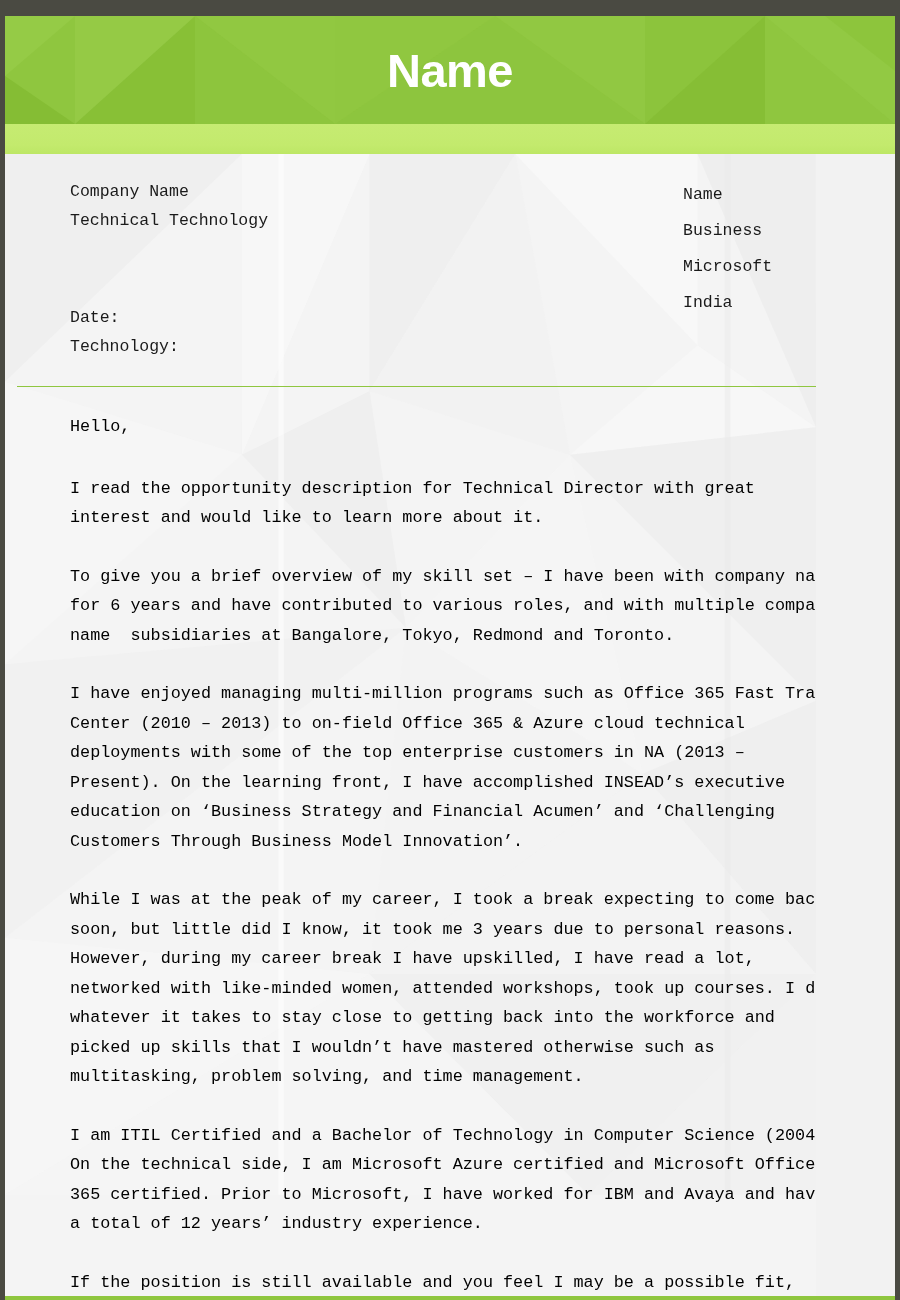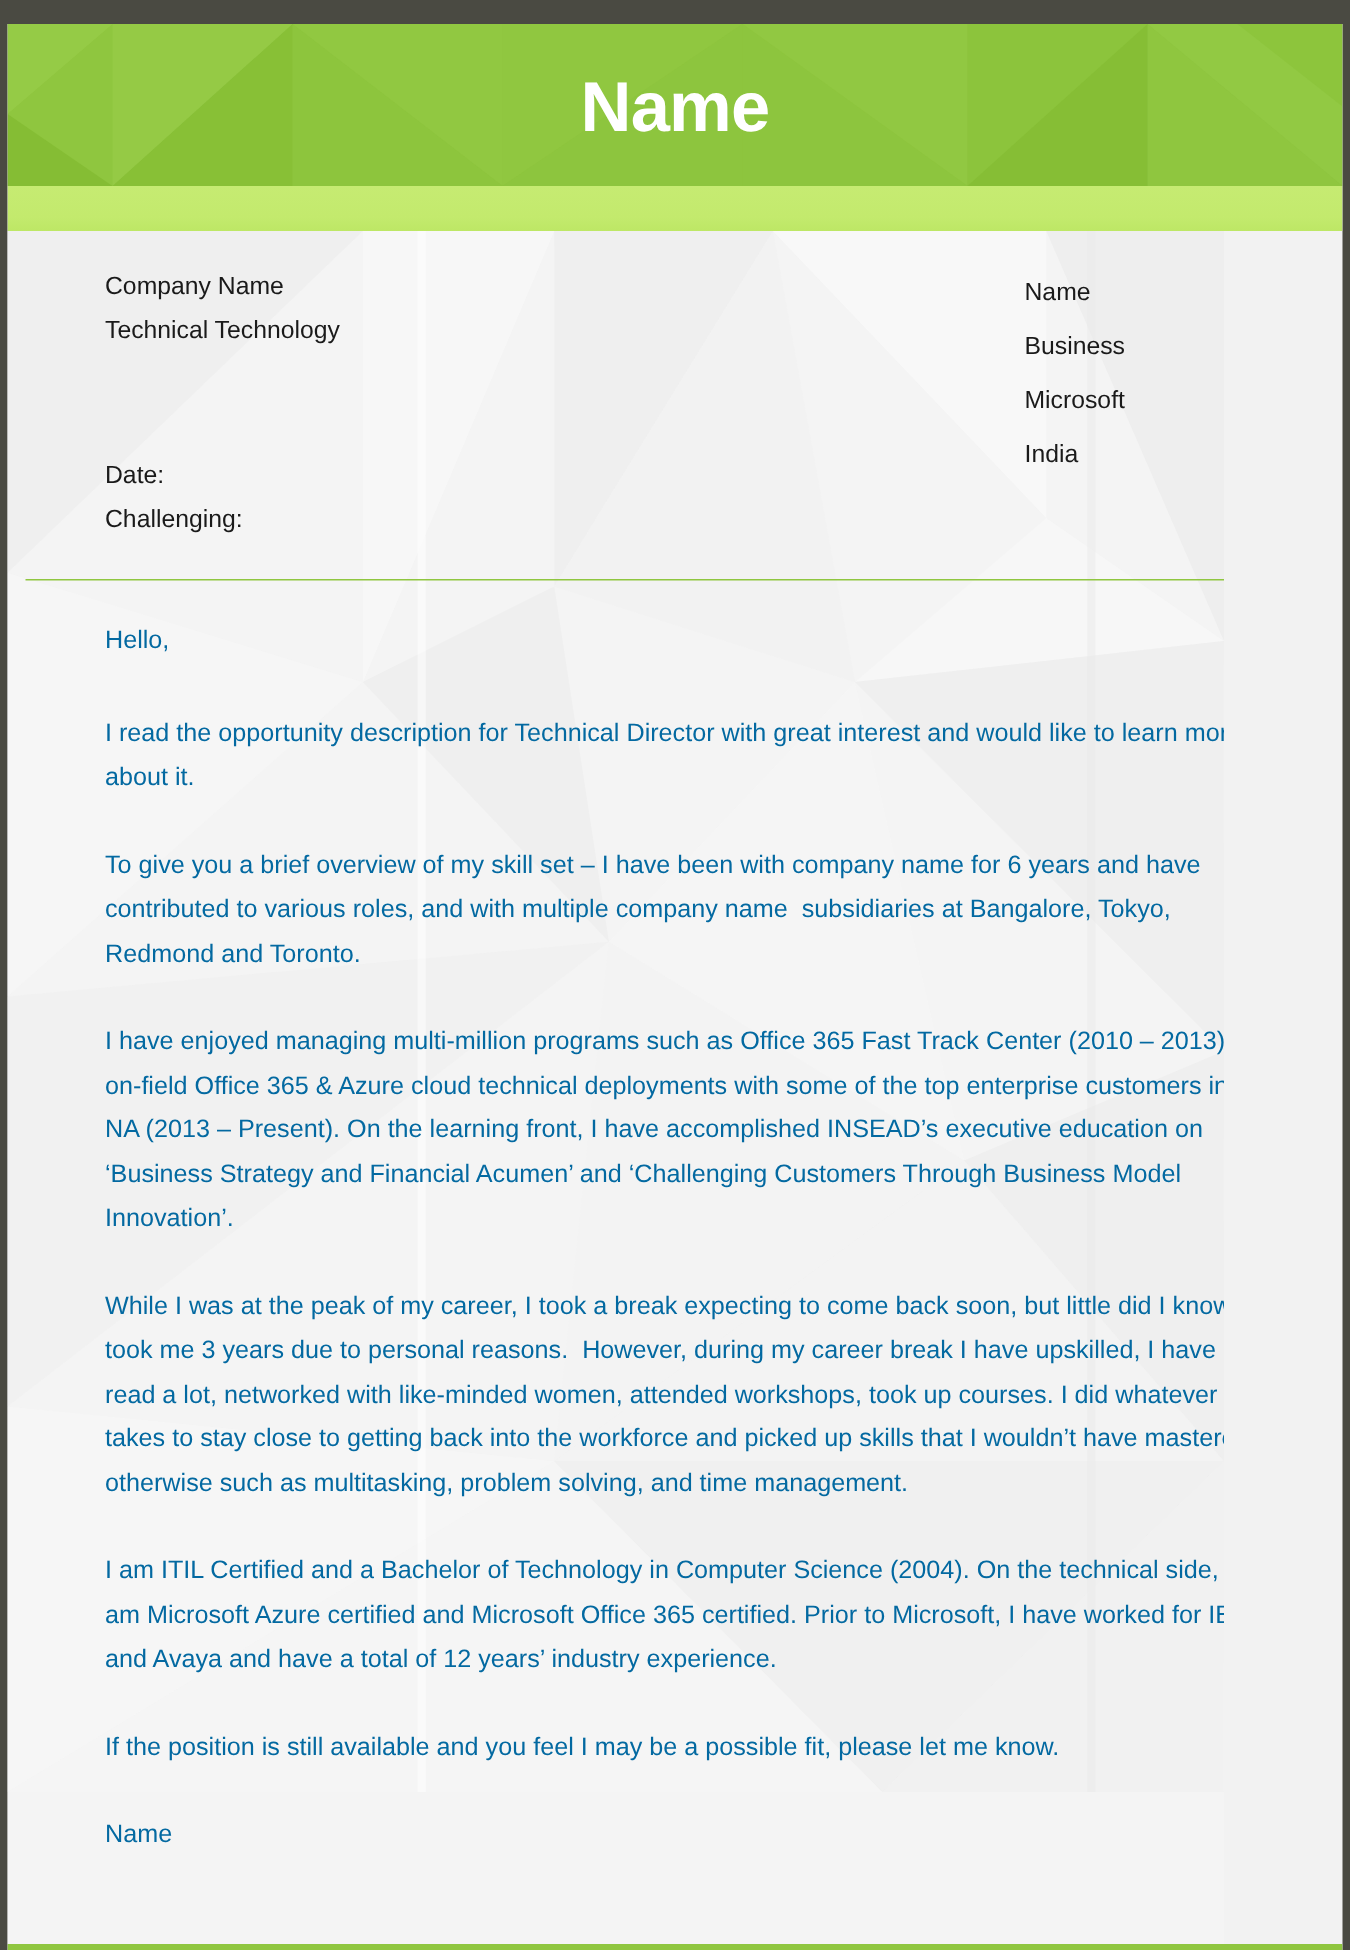--- a/index.html
+++ b/index.html
@@ -69,20 +69,21 @@
 
   
   .body-area {
     position: absolute;
     left: 0;
     top: 138px;
     width: 811px;
     height: 1142px;
     background: #f4f4f4;
     overflow: hidden;
+    font-family: Liberation Mono, monospace;
   }
   .body-facets {
     position: absolute;
     inset: 0;
     z-index: 0;
   }
   .body-content {
     position: absolute;
     inset: 0;
     z-index: 2;
@@ -138,21 +139,21 @@
   
   .letter {
     position: absolute;
     left: 65px;
     top: 258px;
     width: 775px;
   }
   .para {
     font-size: 16.8px;
     line-height: 29.5px;
-    color: #0369a1;
+    color: #000000;
     margin: 0 0 29px 0;
     white-space: pre-wrap;
     text-align: left;
   }
   .para.salutation { margin-bottom: 32px; }
   .para.signature { margin-bottom: 0; }
 </style>
 </head>
 <body>
 
@@ -211,21 +212,21 @@
         <polygon points="790,0 790,1142 796,1142 796,0" fill="#e9e9e9" opacity="0.5"></polygon>
       </svg>
 
       <div class="body-content">
 
         <div class="sender">
           <div class="sender-line">Company Name</div>
           <div class="sender-line">Technical Technology</div>
           <div class="sender-spacer"></div>
           <div class="sender-line">Date:</div>
-          <div class="sender-line">Challenging:</div>
+          <div class="sender-line">Technology:</div>
         </div>
 
         <div class="recipient">
           <div class="recipient-line">Name</div>
           <div class="recipient-line">Business</div>
           <div class="recipient-line">Microsoft</div>
           <div class="recipient-line">India</div>
         </div>
 
         <div class="divider"></div>

